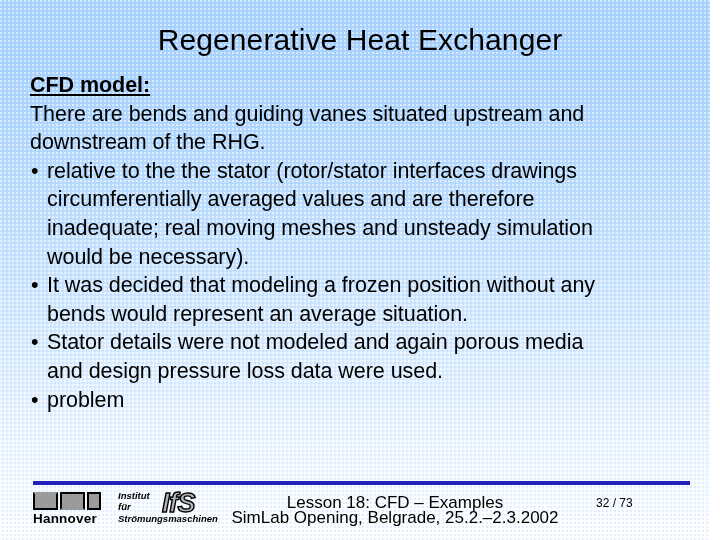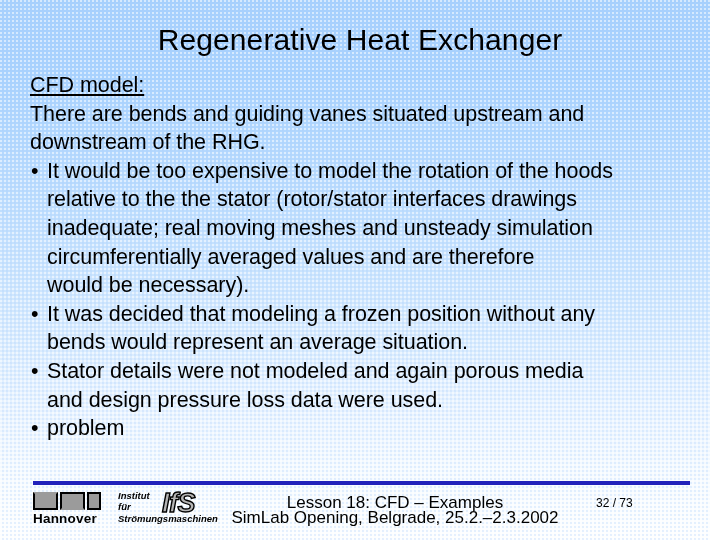--- a/index.html
+++ b/index.html
@@ -65,21 +65,21 @@
     font-size: 21.5px;
     line-height: 28.6px;
     color: #000000;
     white-space: nowrap;
     letter-spacing: -0.05px;
   }
   .line.underline {
     text-decoration: underline;
     display: inline-block;
   }
-  .line-wrap { display: block; }
+  .line-wrap { display: block; font-weight: bold; }
 
   .bullet-line { position: relative; padding-left: 17px; }
   .bullet-line .dot {
     position: absolute;
     left: 1px;
     top: 0;
   }
   .cont-line { padding-left: 17px; }
 
   #hr {
@@ -216,25 +216,24 @@
 
     <div class="line-wrap">
       <span class="line underline">CFD model:</span>
     </div>
 
     <div class="line">There are bends and guiding vanes situated upstream and</div>
     <div class="line">downstream of the RHG.</div>
 
     <div class="line bullet-line">
       <span class="dot">•</span>
-      <span>It would be too expensive to model the rotation of the hoods</span>
     </div>
     <div class="line cont-line">relative to the the stator (rotor/stator interfaces drawings</div>
+    <div class="line cont-line">circumferentially averaged values and are therefore</div>
     <div class="line cont-line">inadequate; real moving meshes and unsteady simulation</div>
-    <div class="line cont-line">circumferentially averaged values and are therefore</div>
     <div class="line cont-line">would be necessary).</div>
 
     <div class="line bullet-line">
       <span class="dot">•</span>
       <span>It was decided that modeling a frozen position without any</span>
     </div>
     <div class="line cont-line">bends would represent an average situation.</div>
 
     <div class="line bullet-line">
       <span class="dot">•</span>

